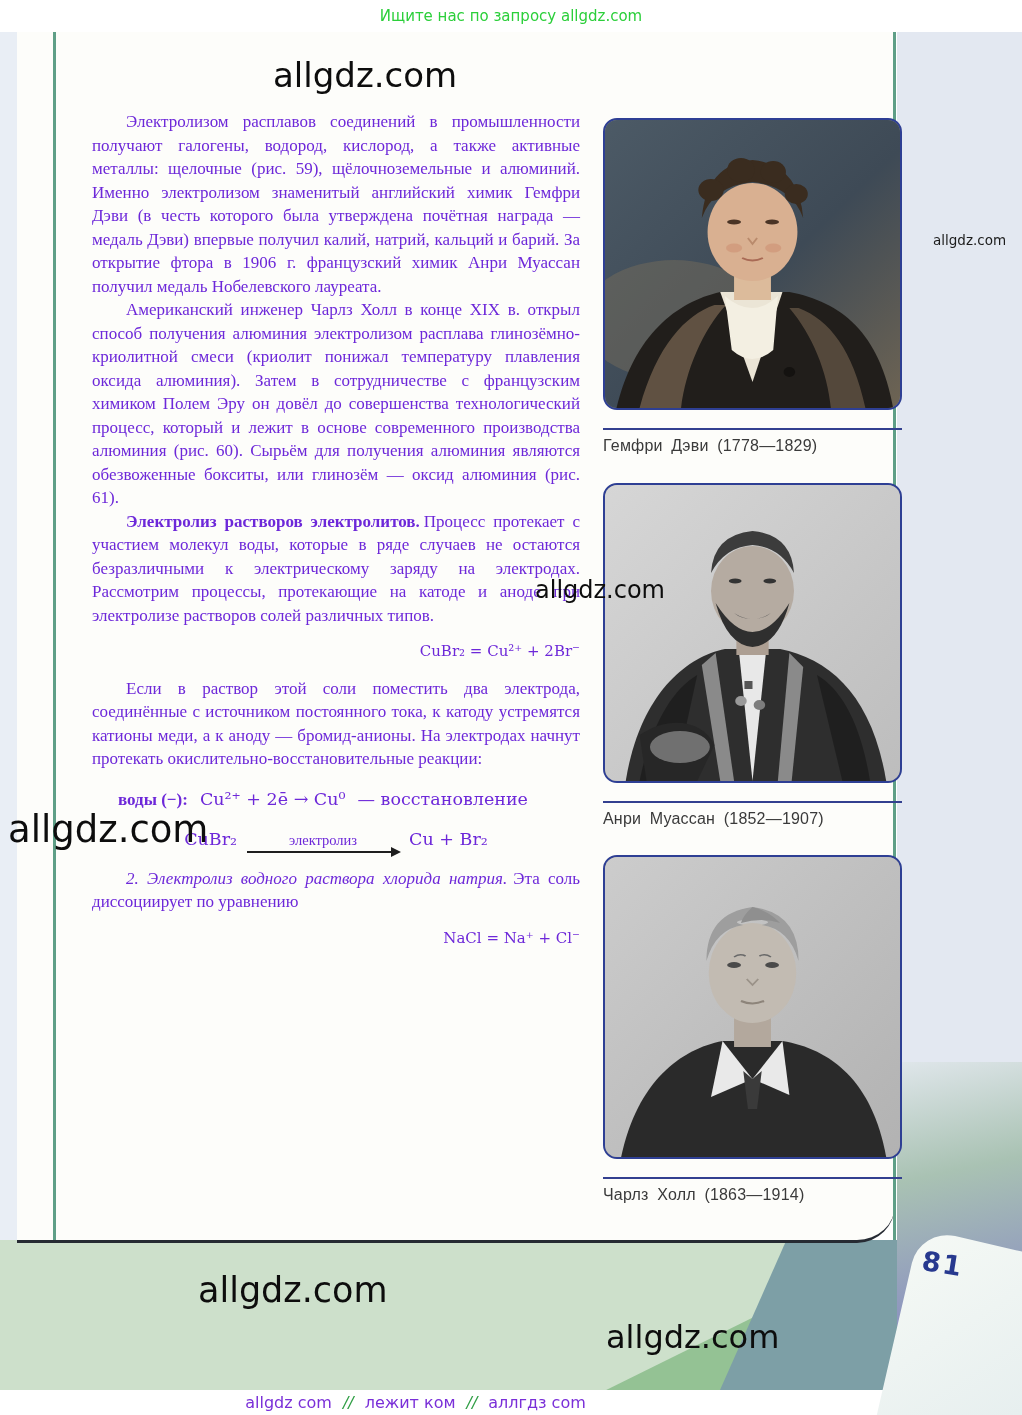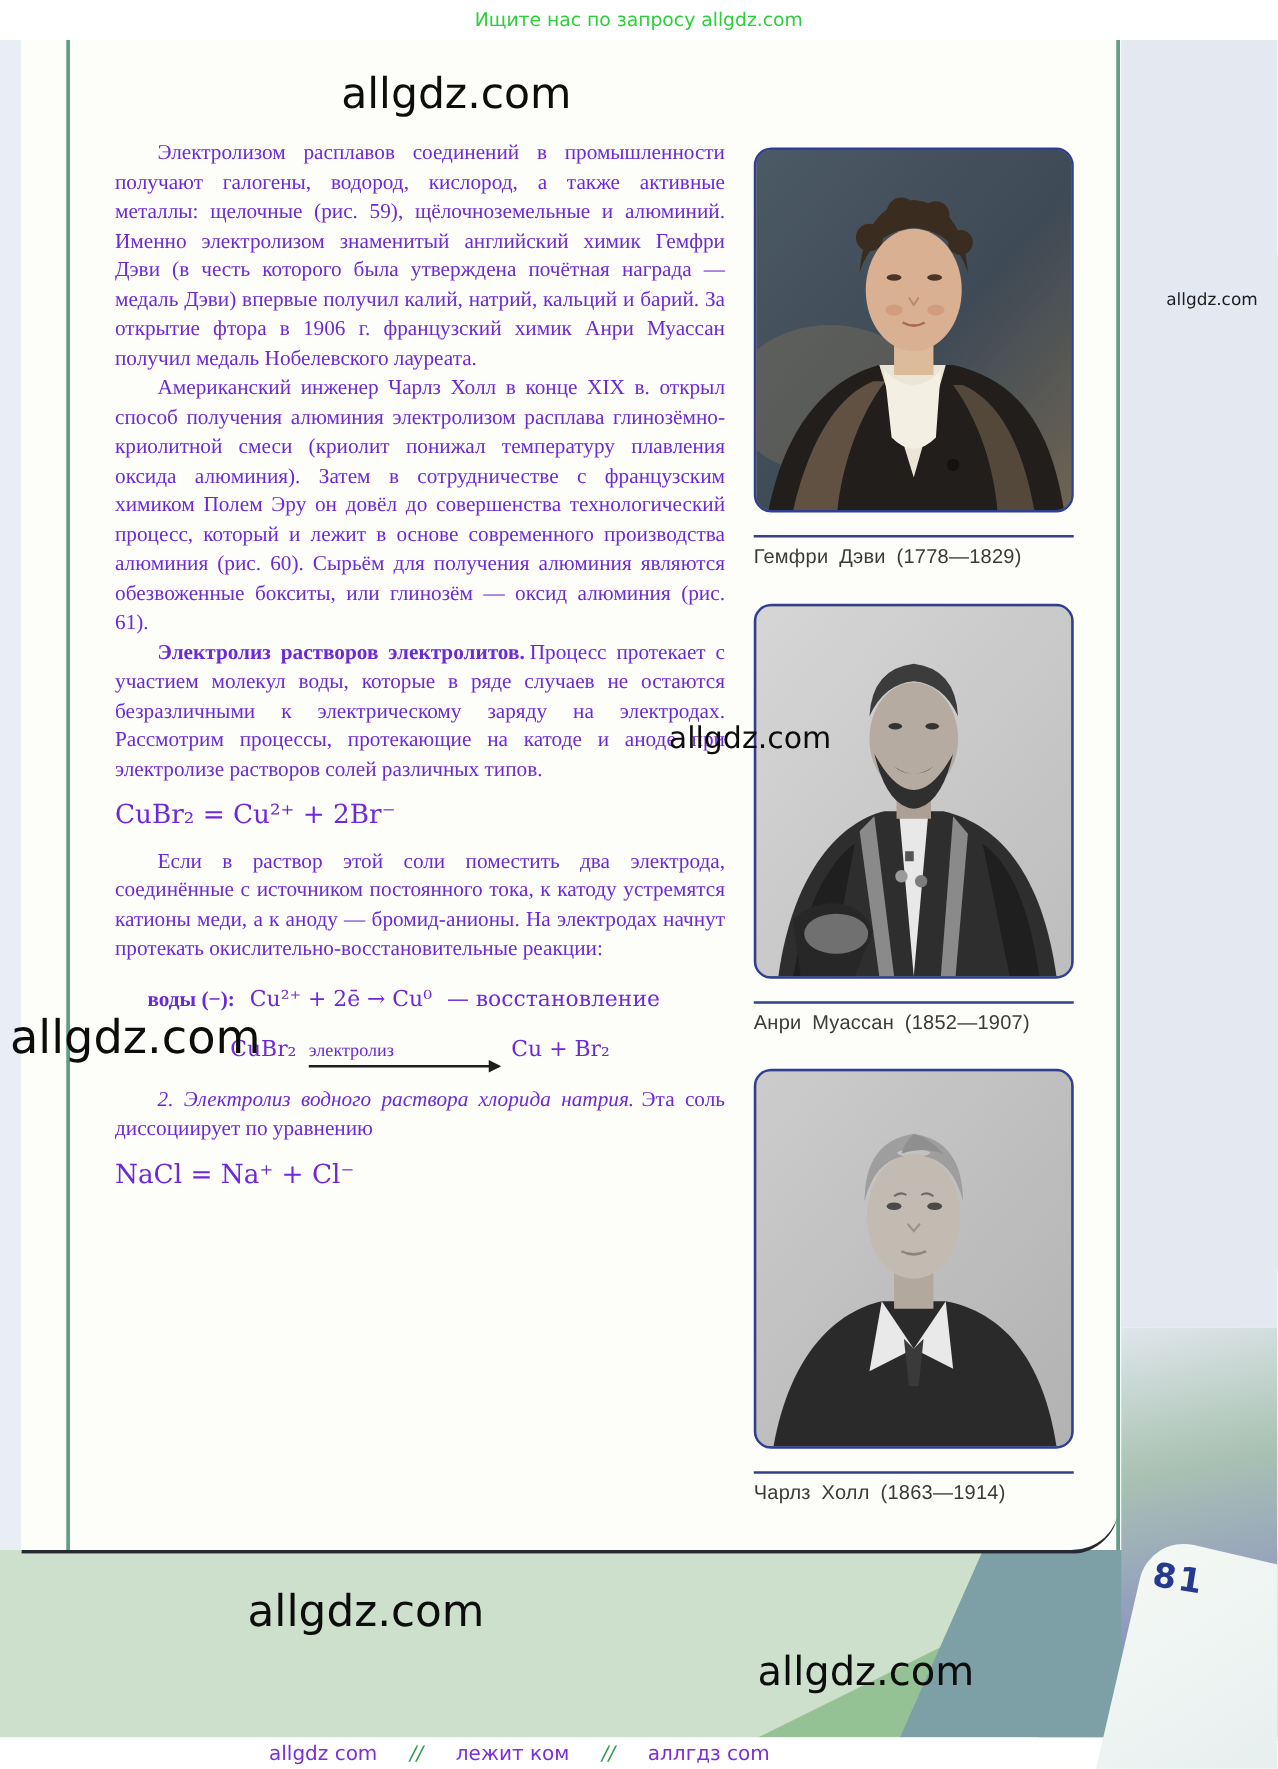--- a/index.html
+++ b/index.html
@@ -70,21 +70,21 @@
     position:absolute;left:922px;top:1248px;
     font:bold 27px "DejaVu Sans",sans-serif;
     color:#27398f;letter-spacing:2px;
     transform:rotate(9deg);
     z-index:3;
   }
   
   .footer{
     position:absolute;left:0;top:1390px;width:831px;height:25px;
     background:#ffffff;z-index:4;
-    display:flex;align-items:center;justify-content:center;gap:26px;
+    display:flex;align-items:center;justify-content:center;gap:11px;
     font:16px "DejaVu Sans",sans-serif;
   }
   .footer .f-part{color:#7a2fd8;}
   .footer .f-sep{color:#2f9e44;font-style:italic;}
   
   .wm{position:absolute;color:#0d0d0d;font-family:"DejaVu Sans",sans-serif;z-index:4;white-space:nowrap;}
   .wm-top{left:273px;top:55px;font-size:34px;}
   .wm-mid{left:535px;top:576px;font-size:24px;}
   .wm-left{left:8px;top:808px;font-size:37px;}
   .wm-side{left:933px;top:232px;font-size:13.5px;color:#1c1c1c;}
@@ -93,42 +93,42 @@
   
   .article{
     position:absolute;left:92px;top:110px;width:488px;
     font-size:17px;line-height:23.5px;color:#6d28d9;
     text-align:justify;z-index:3;
   }
   .article p{margin:0;text-indent:34px;}
   .lead-bold{font-weight:bold;margin-right:4px;}
   .lead-italic{font-style:italic;margin-right:6px;}
   .eq-center{
-    text-align:left;margin:13px 0;
-    font-family:"DejaVu Serif",serif;font-size:21px;text-indent:0;
+    text-align:right;margin:13px 0;
+    font-family:"DejaVu Serif",serif;font-size:15px;text-indent:0;
   }
   .eq-row{
     display:flex;align-items:baseline;gap:12px;
     margin:17px 0 17px 26px;
     font-family:"DejaVu Serif",serif;font-size:17.5px;
   }
   .eq-row .eq-label{font-weight:bold;font-family:"Liberation Serif",serif;font-size:17px;}
   .eq-rxn{
     display:flex;align-items:center;justify-content:center;gap:10px;
     margin:15px 0;font-family:"DejaVu Serif",serif;font-size:17.5px;
   }
-  .rxn-arrow{display:inline-flex;flex-direction:column;align-items:flex-start;transform:translateY(3px);}
+  .rxn-arrow{display:inline-flex;flex-direction:column;align-items:center;transform:translateY(3px);}
   .rxn-arrow-label{font-family:"Liberation Serif",serif;font-size:14.5px;line-height:16px;}
   .rxn-arrow-line{position:relative;width:152px;height:1.8px;background:#1e1e1e;margin-top:3px;}
   .rxn-arrow-line::after{
     content:"";position:absolute;right:-2px;top:-4.2px;
     border-left:10px solid #1e1e1e;border-top:5px solid transparent;border-bottom:5px solid transparent;
   }
   
-  .fig{position:absolute;left:603px;width:256px;z-index:3;}
+  .fig{position:absolute;left:603px;width:299px;z-index:3;}
   .fig1{top:118px;}
   .fig2{top:483px;}
   .fig3{top:855px;}
   .fig-img{
     border:2px solid #2e3f94;border-radius:14px;overflow:hidden;
     background:#888;line-height:0;
   }
   .fig1 .fig-img{height:288px;}
   .fig2 .fig-img{height:296px;}
   .fig3 .fig-img{height:300px;}

